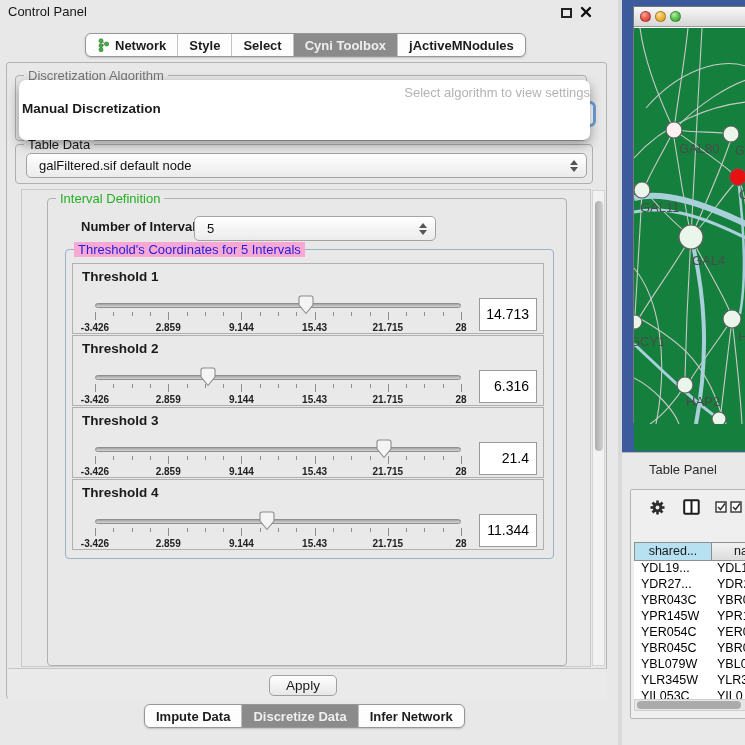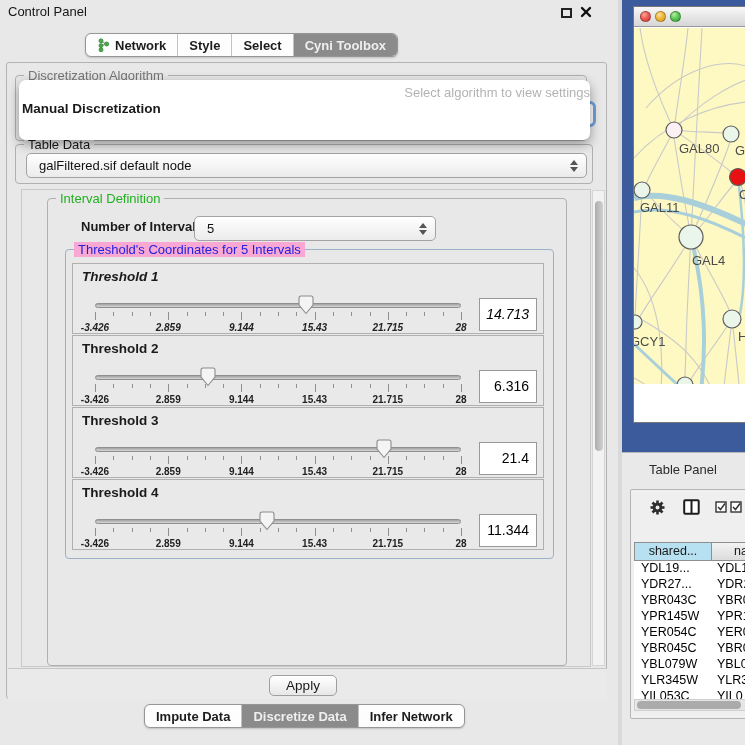--- a/index.html
+++ b/index.html
@@ -79,21 +79,21 @@
              background:linear-gradient(#ffffff,#e7e7e7);font-size:13.5px;text-align:center;line-height:19px}
 
   
   .net-frame{position:absolute;left:622px;top:0;width:123px;height:452px;background:#3b5b9d;overflow:hidden}
   .net-window{position:absolute;left:11px;top:6px;width:113px;height:417px;background:#fff;border:1px solid #777;border-right:none}
   .net-titlebar{position:absolute;left:0;top:0;width:100%;height:20px;background:linear-gradient(#f8f8f8,#d6d6d6);border-bottom:1px solid #9a9a9a}
   .light{position:absolute;top:4px;width:11px;height:11px;border-radius:50%;border:1px solid rgba(0,0,0,.28)}
   .light.red{left:6px;background:radial-gradient(circle at 35% 30%,#f9a8a0,#ee5f55 45%,#cf372b)}
   .light.yellow{left:21px;background:radial-gradient(circle at 35% 30%,#fbe3a0,#efb93f 45%,#d79a1e)}
   .light.green{left:36px;background:radial-gradient(circle at 35% 30%,#b9ecaa,#62c858 45%,#2aa32f)}
-  .net-canvas{position:absolute;left:0;top:21px;width:112px;height:356px;overflow:hidden;background:#fef9c3}
+  .net-canvas{position:absolute;left:0;top:21px;width:112px;height:423px;overflow:hidden;background:#15803d}
 
   
   .tp{position:absolute;left:622px;top:452px;width:123px;height:293px;background:#e9e9e9;border-top:1px solid #b8b8b8;overflow:hidden}
   .tp-title{position:absolute;left:27px;top:9px;font-size:13px;color:#2b2b2b}
   .tp-inner{position:absolute;left:8px;top:36px;width:117px;height:230px;background:#efefef;border:1px solid #b5b5b5;border-radius:2px}
   .tp-toolbar-icon{position:absolute;top:9px}
   .tp-head{position:absolute;left:3px;top:52px;height:19px;display:flex;font-size:12.5px}
   .tp-hc{border:1px solid #8f8f8f;line-height:17px;overflow:hidden;white-space:nowrap}
   .tp-hc.sel{background:#b7e0f1;text-align:center}
   .tp-hc.norm{background:linear-gradient(#f2f2f2,#dcdcdc);padding-left:22px;border-left:none}
@@ -134,20 +134,23 @@
         </div>
         <div class="seg-item">
           <span>Style</span>
         </div>
         <div class="seg-item">
           <span>Select</span>
         </div>
         <div class="seg-item sel">
           <span>Cyni Toolbox</span>
         </div>
+        <div class="seg-item">
+          <span>jActiveMNodules</span>
+        </div>
       </div>
 
     <div class="body-panel">
 
       <div class="group" style="left:8px;top:12px;width:572px;height:66px">
         <div class="group-title t-gray">Discretization Algorithm</div>
       </div>
 
       <div class="focus-combo"></div>
 
@@ -177,21 +180,21 @@
             <span>5</span>
             <span class="stepper">
                 <span class="tri-up"></span>
                 <span class="tri-down"></span>
               </span>
           </div>
 
           <div class="group" style="left:17px;top:50px;width:489px;height:310px;border-color:#9db0c9">
             <div class="group-title t-blue" style="background:#f9a8d4">Threshold's Coordinates for 5 Intervals</div>
             <div id="thresholds">
-  <div class="th-panel" style="top: 13px; font-style: italic;">
+  <div class="th-panel" style="top: 13px;">
     <div class="th-label">Threshold 1</div>
     <div class="slider">
       <div class="track"></div>
       <div class="thumb" style="left: 57.7%;">
         <svg width="16" height="20" viewBox="0 0 16 20">
           <path d="M3 1 h10 a2 2 0 0 1 2 2 v7 L8 18.5 1 10 V3 a2 2 0 0 1 2 -2 z" fill="#f4f4f4" stroke="#8c8c8c" stroke-width="1.1"></path>
         </svg>
       </div>
       <div class="ticks">
                       <div class="tick major" style="left: 0%;"></div>

